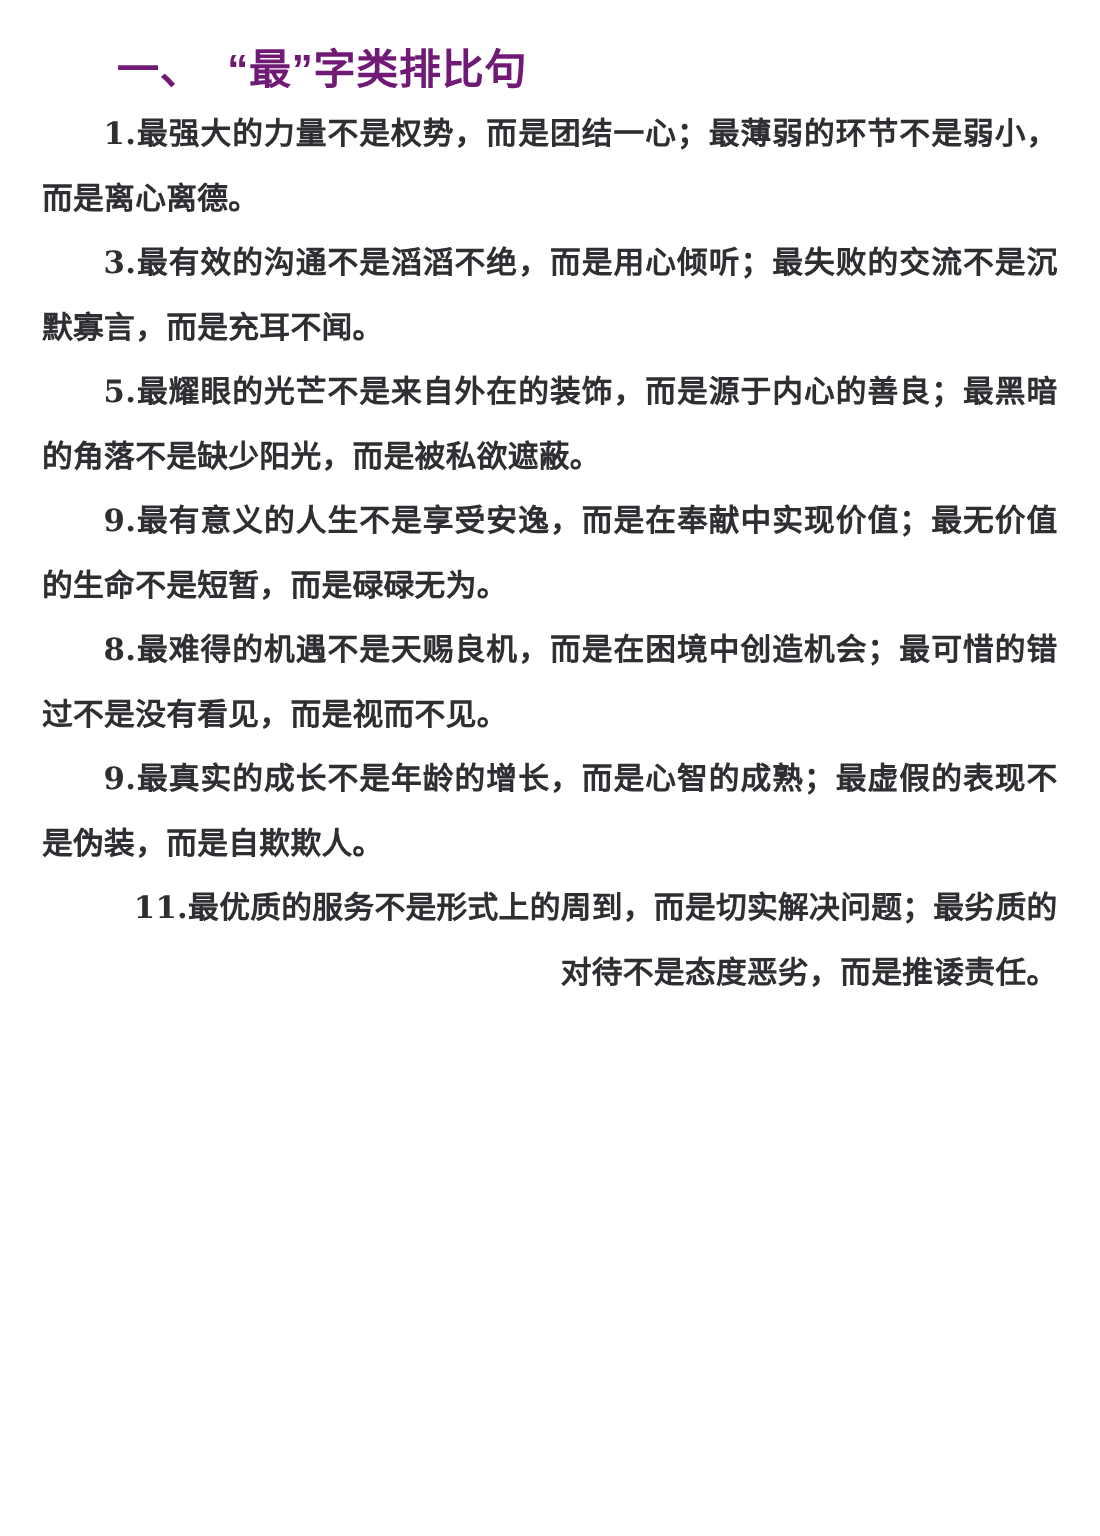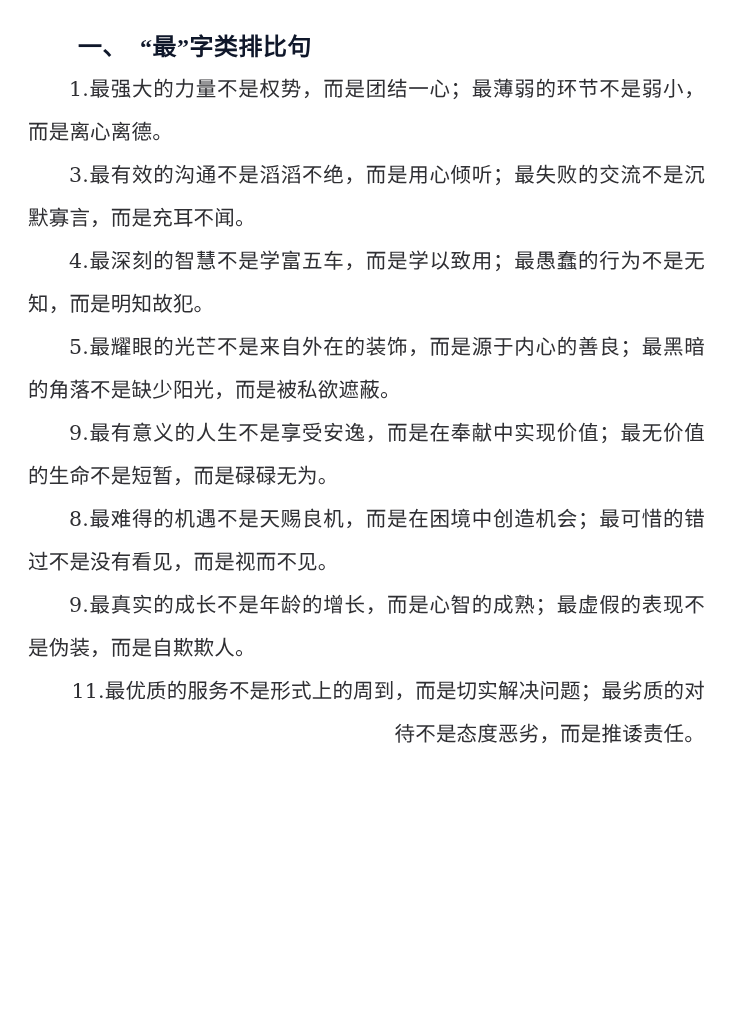--- a/index.html
+++ b/index.html
@@ -20,36 +20,37 @@
     position: relative;
     width: 733px;
     height: 1024px;
     background: #ffffff;
     box-sizing: border-box;
     padding: 32px 28px 0 28px;
   }
 
   
   .doc-heading {
-    font-family: Liberation Serif, serif;
+    font-family: Liberation Sans, sans-serif;
     font-weight: bold;
-    font-size: 24px;
+    font-size: 28px;
     line-height: 30px;
-    color: #0f172a;
+    color: #701a75;
     margin: 0 0 6px 0;
     padding-left: 50px;
     letter-spacing: 0.5px;
     white-space: pre;
   }
 
   
   .para-list {
     margin: 0;
     padding: 0;
     list-style: none;
+    font-weight: bold;
   }
   .para {
     font-family: "DejaVu Serif", "Liberation Serif", serif;
     font-size: 20.5px;
     line-height: 43px;
     color: #2f2f33;
     margin: 0;
     text-align: justify;
     text-justify: inter-character;
     text-indent: 41px;
@@ -64,21 +65,20 @@
 </head>
 <body>
 
 <div id="page">
 
   <h1 class="doc-heading">一、  “最”字类排比句</h1>
 
   <div class="para-list">
     <p class="para">1.最强大的力量不是权势，而是团结一心；最薄弱的环节不是弱小，而是离心离德。</p>
     <p class="para">3.最有效的沟通不是滔滔不绝，而是用心倾听；最失败的交流不是沉默寡言，而是充耳不闻。</p>
-    <p class="para">4.最深刻的智慧不是学富五车，而是学以致用；最愚蠢的行为不是无知，而是明知故犯。</p>
     <p class="para">5.最耀眼的光芒不是来自外在的装饰，而是源于内心的善良；最黑暗的角落不是缺少阳光，而是被私欲遮蔽。</p>
     <p class="para">9.最有意义的人生不是享受安逸，而是在奉献中实现价值；最无价值的生命不是短暂，而是碌碌无为。</p>
     <p class="para">8.最难得的机遇不是天赐良机，而是在困境中创造机会；最可惜的错过不是没有看见，而是视而不见。</p>
     <p class="para">9.最真实的成长不是年龄的增长，而是心智的成熟；最虚假的表现不是伪装，而是自欺欺人。</p>
     <p class="para">11.最优质的服务不是形式上的周到，而是切实解决问题；最劣质的对待不是态度恶劣，而是推诿责任。</p>
   </div>
 
 </div>
 
 </body></html>

